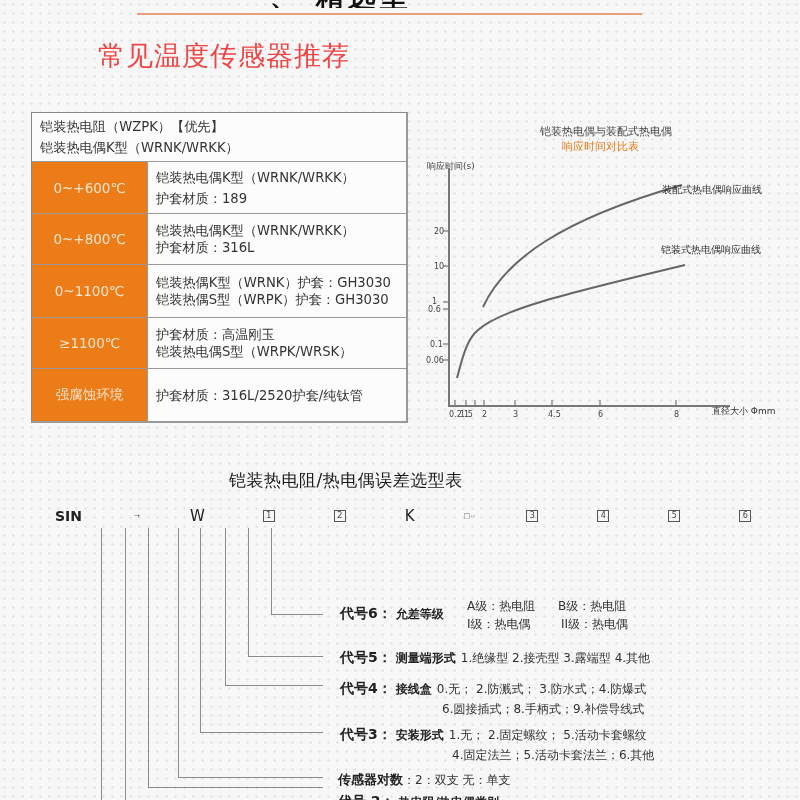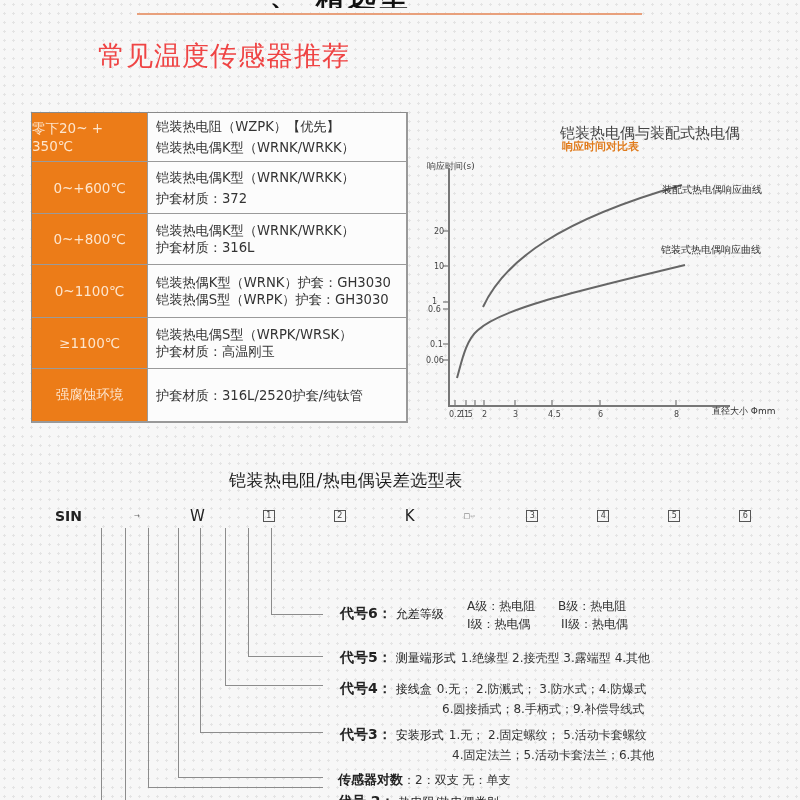--- a/index.html
+++ b/index.html
@@ -34,22 +34,22 @@
     font-size: 13.5px; border-right: 1px solid #9a9a9a;
   }
   .tcell-desc {
     flex: 1; padding: 4px 0 4px 8px; font-size: 13.2px; color: #333;
     display: flex; flex-direction: column; justify-content: center; line-height: 21px;
     background: #fcfcfc;
   }
   .tcell-desc.tight { line-height: 17px; }
 
   
-  .chart-title1 { left: 540px; top: 124px; font-size: 15px; color: #444; margin-left: 20px; }
-  .chart-title2 { left: 562px; top: 139px; font-size: 11px; color: #e07b1c; font-weight: bold; }
+  .chart-title1 { left: 540px; top: 124px; font-size: 11px; color: #444; }
+  .chart-title2 { left: 562px; top: 139px; font-size: 11px; color: #e07b1c; }
   .ylabel { left: 427px; top: 160px; font-size: 9px; color: #444; }
   .chart-svg { left: 420px; top: 150px; }
   .tick-label { font-size: 8px; color: #444; position: absolute; }
   .curve-label { font-size: 10px; color: #333; position: absolute; }
   .xlabel { left: 712px; top: 405px; font-size: 9px; color: #333; }
 
   
   .section2-title { left: 229px; top: 469px; font-size: 17px; color: #1a1a1a; letter-spacing: 0.5px; }
   .code-row { left: 55px; top: 506px; height: 20px; display: flex; align-items: center; font-size: 14px; color: #222; gap: 48px; }
   .code-sin { font-weight: bold; font-size: 14px; }
@@ -60,64 +60,63 @@
     font-size: 8px; line-height: 10px; text-align: center; color: #444; margin-right: 11px;
   }
   .code-k { font-size: 15px; margin-right: 1px; }
   .code-k-sub { font-size: 7px; color: #666; margin-right: 3px; }
 
   .leader-v { position: absolute; width: 1px; background: #8c8c8c; }
   .leader-h { position: absolute; height: 1px; background: #8c8c8c; }
 
   .desc-line { position: absolute; white-space: nowrap; color: #222; }
   .desc-code { font-size: 14px; font-weight: bold; }
-  .desc-name { font-size: 12px; font-weight: normal; margin-left: 4px; }
+  .desc-name { font-size: 12px; font-weight: bold; margin-left: 4px; }
   .desc-opt { font-size: 12px; color: #333; }
 </style>
 </head>
 <body>
 
 <div class="abs top-title-fragment">、 精选型</div>
 <div class="abs top-rule"></div>
 <div class="abs section-title">常见温度传感器推荐</div>
 
 <div class="abs sensor-table">
   <div class="trow" style="height:48px">
-    <div class="tcell-range">零下20~ + 350℃</div>
     <div class="tcell-desc">
       <span>铠装热电阻（WZPK）【优先】</span>
       <span>铠装热电偶K型（WRNK/WRKK）</span>
     </div>
   </div>
   <div class="trow" style="height:51px">
     <div class="tcell-range">0~+600℃</div>
     <div class="tcell-desc">
       <span>铠装热电偶K型（WRNK/WRKK）</span>
-      <span>护套材质：372</span>
+      <span>护套材质：189</span>
     </div>
   </div>
   <div class="trow" style="height:50px">
     <div class="tcell-range">0~+800℃</div>
     <div class="tcell-desc tight">
       <span>铠装热电偶K型（WRNK/WRKK）</span>
       <span>护套材质：316L</span>
     </div>
   </div>
   <div class="trow" style="height:52px">
     <div class="tcell-range">0~1100℃</div>
     <div class="tcell-desc tight">
       <span>铠装热偶K型（WRNK）护套：GH3030</span>
       <span>铠装热偶S型（WRPK）护套：GH3030</span>
     </div>
   </div>
   <div class="trow" style="height:50px">
     <div class="tcell-range">≥1100℃</div>
     <div class="tcell-desc tight">
+      <span>护套材质：高温刚玉</span>
       <span>铠装热电偶S型（WRPK/WRSK）</span>
-      <span>护套材质：高温刚玉</span>
     </div>
   </div>
   <div class="trow" style="height:52px">
     <div class="tcell-range">强腐蚀环境</div>
     <div class="tcell-desc">
       <span>护套材质：316L/2520护套/纯钛管</span>
     </div>
   </div>
 </div>
 

